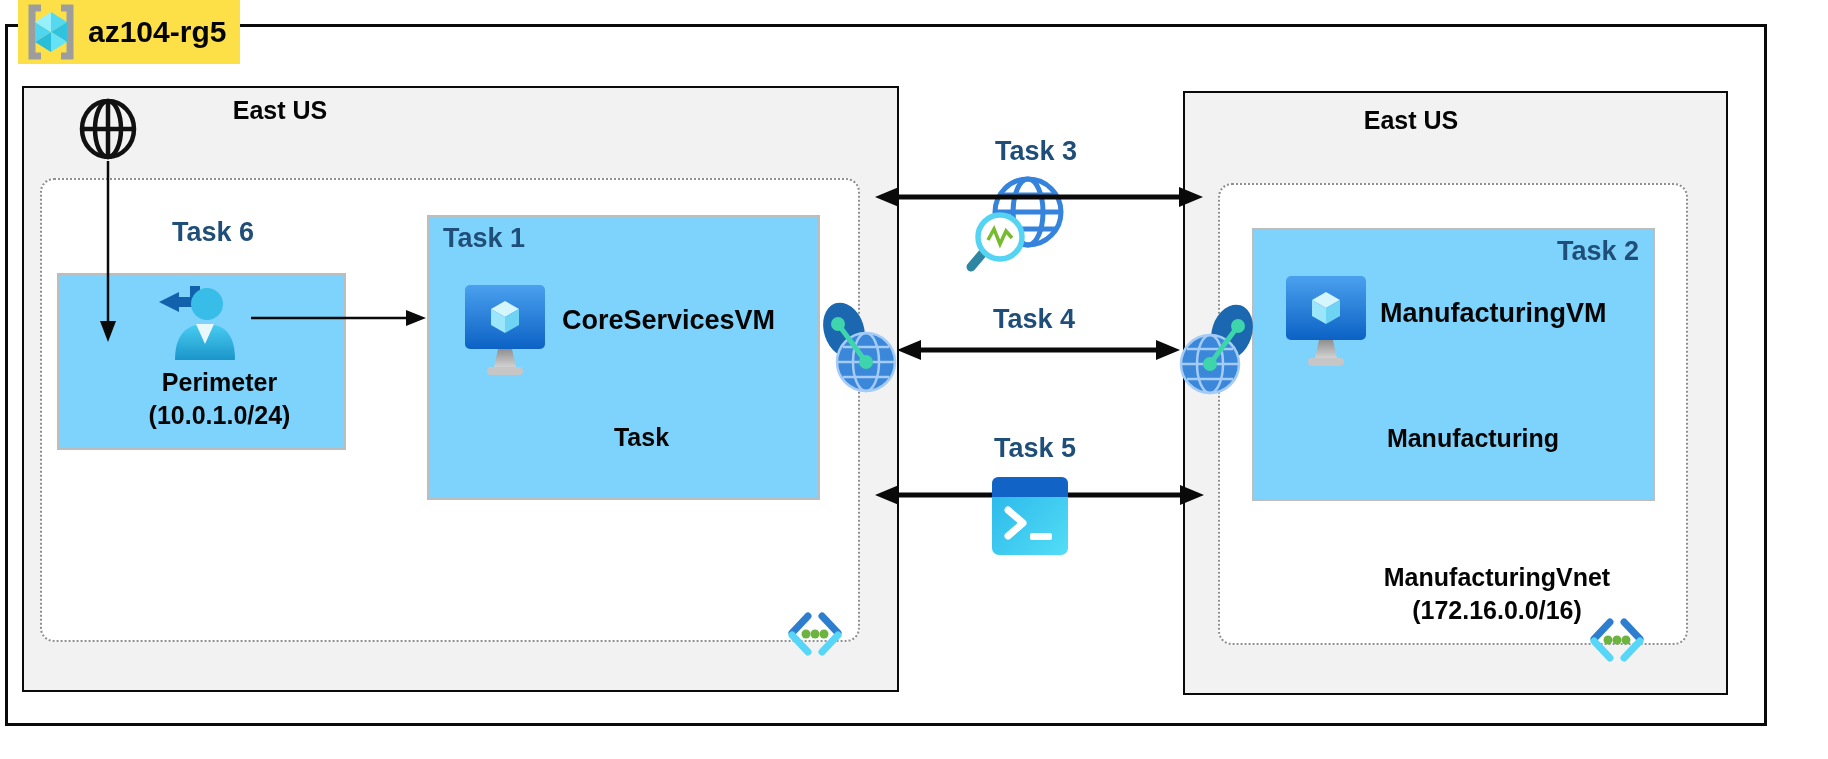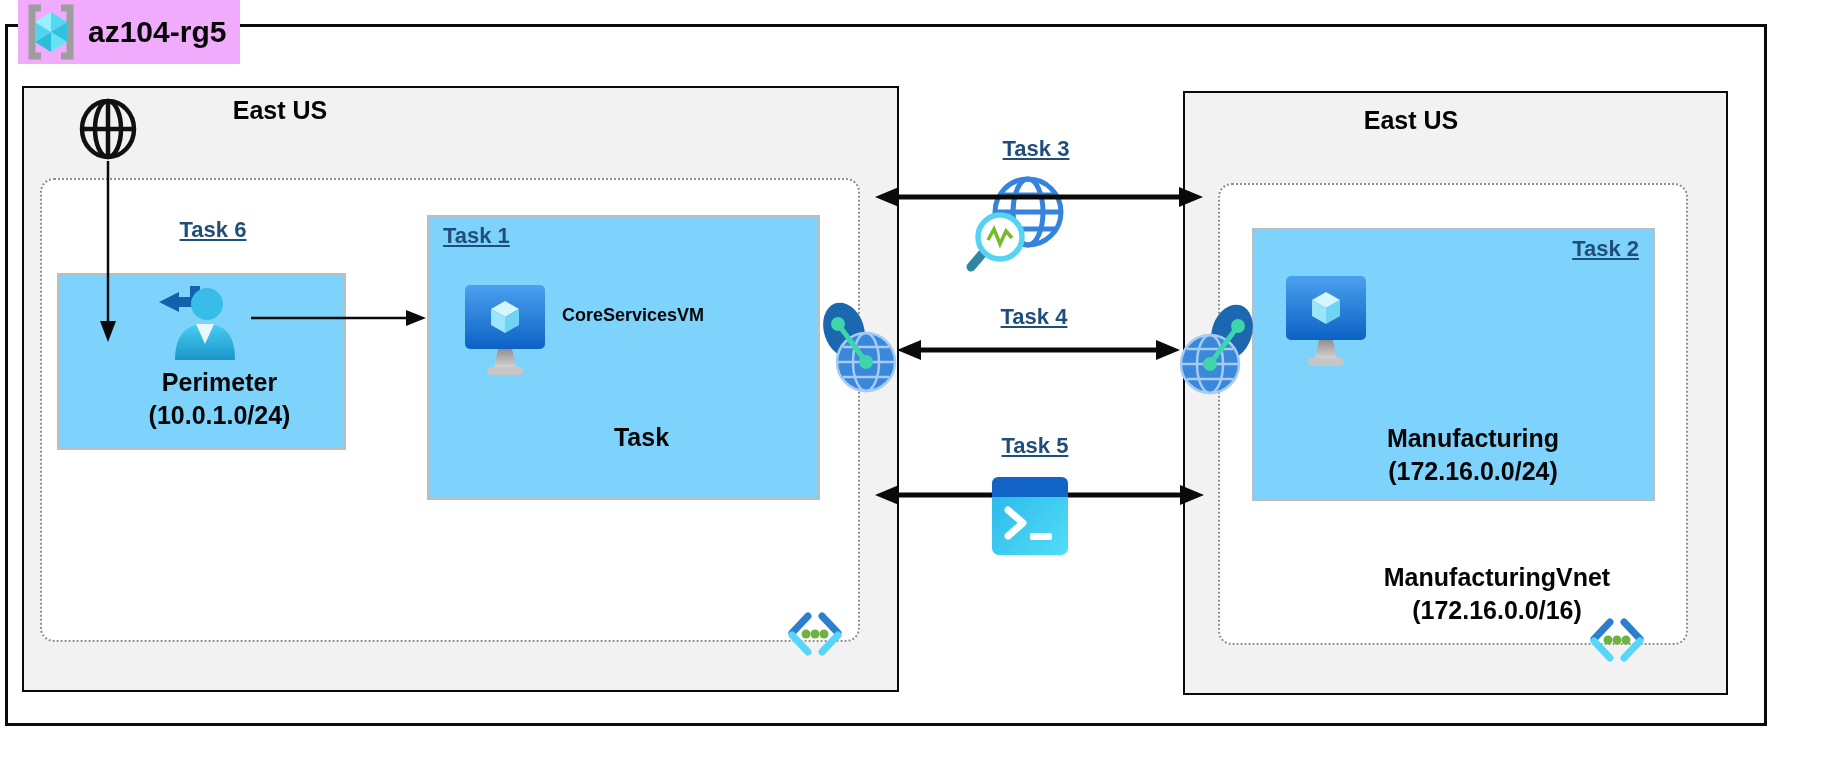--- a/index.html
+++ b/index.html
@@ -1,37 +1,37 @@
 <!DOCTYPE html>
 <html><head>
 <meta charset="utf-8">
 <style>
   html,body{margin:0;padding:0;background:#fff;}
   .canvas{position:relative;width:1828px;height:759px;background:#fff;overflow:hidden;
           font-family:"Liberation Sans","DejaVu Sans",sans-serif;font-weight:700;color:#050505;}
   .abs{position:absolute;}
   .outer-box{left:5px;top:24px;width:1756px;height:696px;border:3px solid #0a0a0a;background:#fff;}
-  .rg-label{left:18px;top:0px;height:64px;display:flex;align-items:center;background:#f0abfc;
+  .rg-label{left:18px;top:0px;height:64px;display:flex;align-items:center;background:#fde047;
             padding:0 14px 0 4px;z-index:6;}
   .rg-label span{font-size:30px;margin-left:8px;}
   .region{background:#f2f2f2;border:2.5px solid #0a0a0a;z-index:1;}
   .region-left{left:22px;top:86px;width:873px;height:602px;}
   .region-right{left:1183px;top:91px;width:541px;height:600px;}
   .region-title{font-size:25px;width:160px;text-align:center;z-index:2;}
   .vnet{background:#fff;border:2.5px dotted #8f8f8f;border-radius:14px;z-index:2;}
   .vnet-left{left:40px;top:178px;width:816px;height:460px;}
   .vnet-right{left:1218px;top:183px;width:466px;height:458px;}
   .subnet{background:#7dd3fc;border:2px solid #bdbdbd;z-index:2;}
   .subnet-perimeter{left:57px;top:273px;width:285px;height:173px;}
   .subnet-core{left:427px;top:215px;width:389px;height:281px;}
   .subnet-manufacturing{left:1252px;top:228px;width:399px;height:269px;}
-  .task{color:#1F4E79;font-size:22px;white-space:nowrap;z-index:3;text-decoration:underline;}
+  .task{color:#1F4E79;font-size:27px;white-space:nowrap;z-index:3;}
   .task.center{width:160px;text-align:center;}
   .two-line{text-align:center;font-size:25px;line-height:33px;white-space:nowrap;z-index:3;padding-left:36px;}
-  .vm-name{font-size:18px;white-space:nowrap;z-index:3;}
+  .vm-name{font-size:27px;white-space:nowrap;z-index:3;}
   .icon{z-index:5;}
   .icon-under{z-index:3;}
   #overlay{position:absolute;left:0;top:0;z-index:4;pointer-events:none;}
   .in-box{position:absolute;}
 </style>
 </head>
 <body>
 
 <div class="canvas">
 
@@ -124,23 +124,23 @@
             <stop offset="1" stop-color="#d2d2d2"></stop>
         </linearGradient>
       </defs>
       <rect x="0" y="0" width="80" height="64" rx="5" fill="url(#vm2)"></rect>
       <polygon points="40,16 54,24 40,32 26,24" fill="#d6f6ff"></polygon>
       <polygon points="26,24 40,32 40,48 26,40" fill="#9be6fb"></polygon>
       <polygon points="54,24 40,32 40,48 54,40" fill="#6fd3f3"></polygon>
       <polygon points="33,64 47,64 51,82 29,82" fill="url(#st2)"></polygon>
       <rect x="22" y="82" width="36" height="8" rx="4" fill="#c6c6c6"></rect>
     </svg>
+    <div class="in-box vm-name" style="left:126px;top:68px;">ManufacturingVM</div>
     <div class="in-box two-line" style="left:3px;right:0;top:192px;">
       <div>Manufacturing</div>
-      <div>(172.16.0.0/24)</div>
     </div>
   </div>
 
   <svg class="abs icon" style="left:77px;top:97px;" width="62" height="64" viewBox="0 0 62 64">
     <ellipse cx="31" cy="32" rx="26" ry="28" stroke="#111" stroke-width="4.5" fill="none"></ellipse>
     <line x1="5" y1="32" x2="57" y2="32" stroke="#111" stroke-width="4.5"></line>
     <line x1="31" y1="4" x2="31" y2="60" stroke="#111" stroke-width="4.5"></line>
     <ellipse cx="31" cy="32" rx="13" ry="28" stroke="#111" stroke-width="4.5" fill="none"></ellipse>
   </svg>
 

